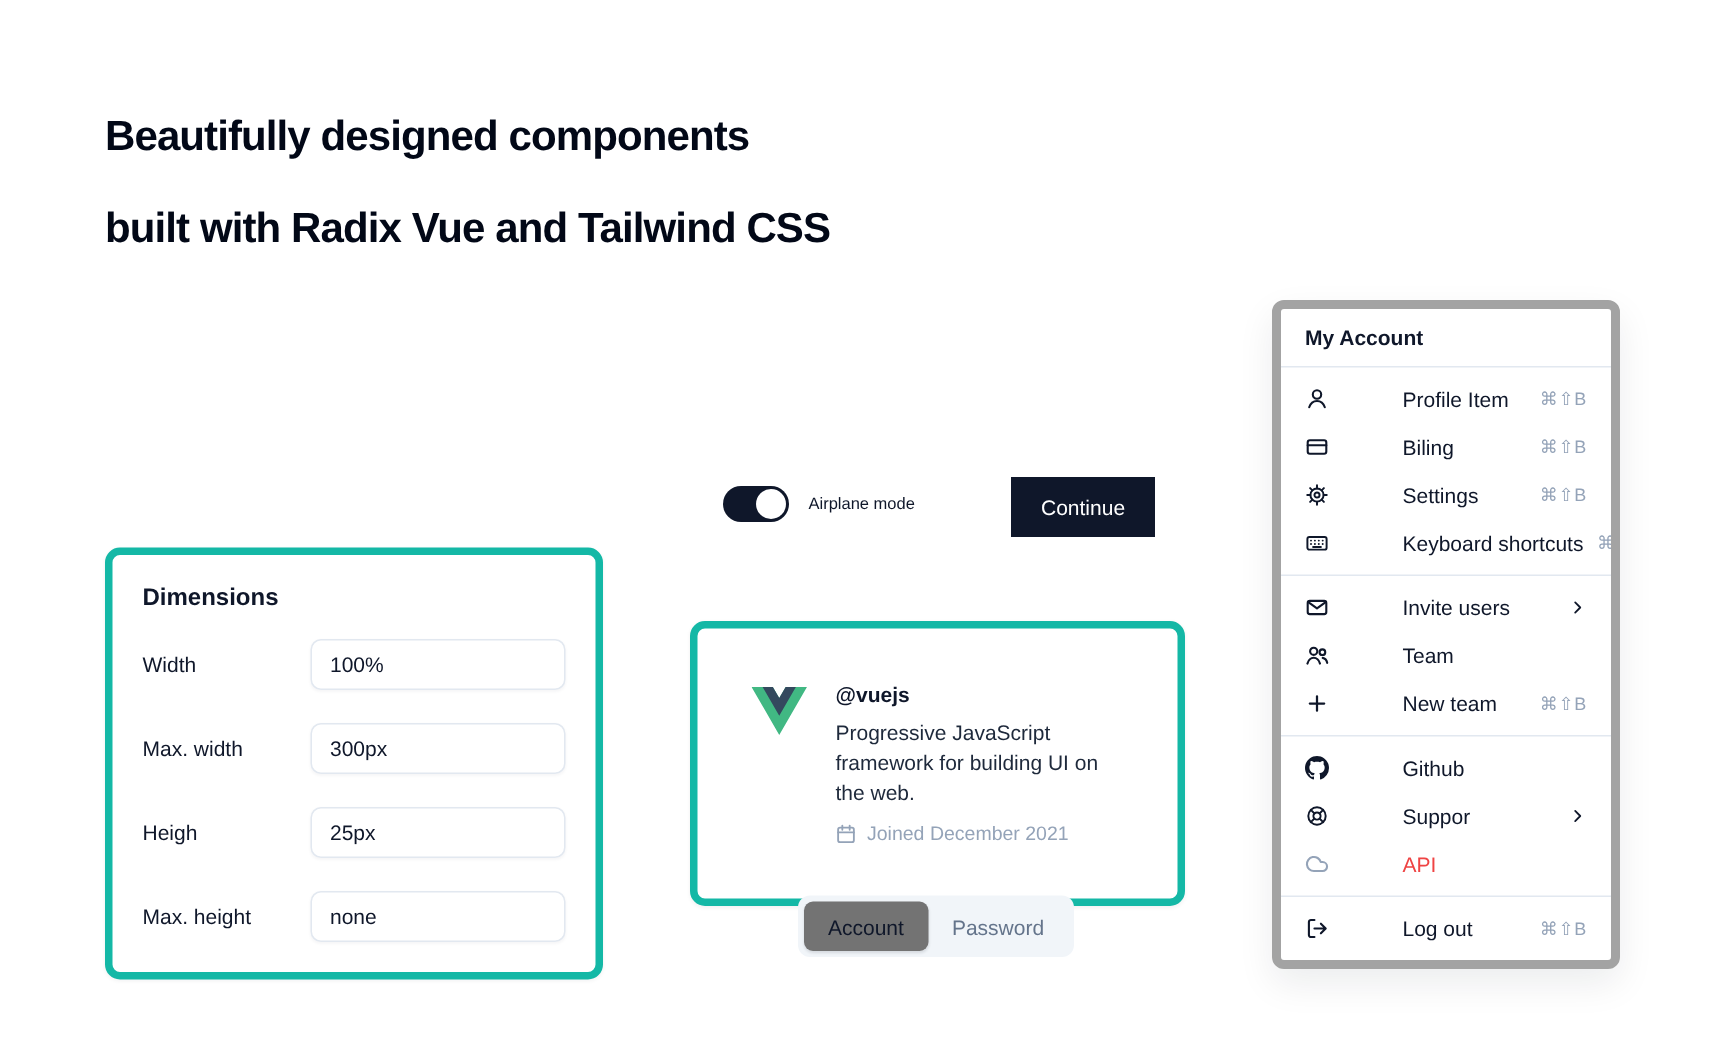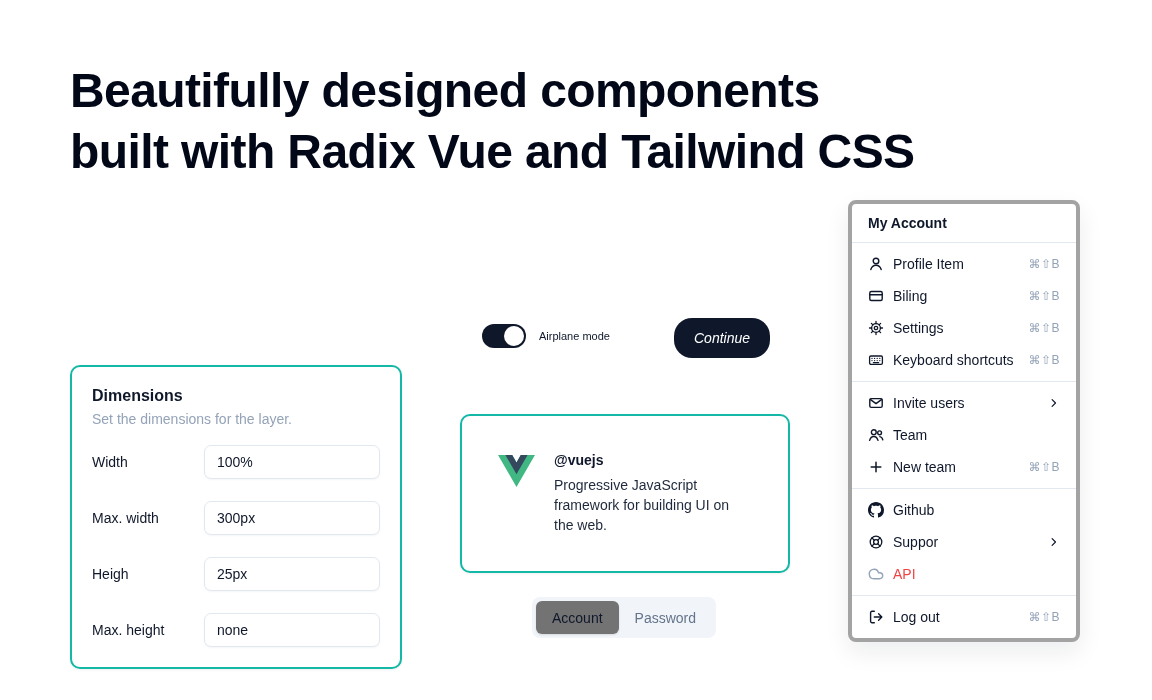--- a/index.html
+++ b/index.html
@@ -1,90 +1,89 @@
 <!DOCTYPE html>
 <html><head>
 <meta charset="utf-8">
 <style>
   * { margin:0; padding:0; box-sizing:border-box; }
   html,body { background:#fff; }
   body { font-family:"Liberation Sans", sans-serif; color:#0f172a; }
   .page { position:relative; width:1152px; height:700px; background:#fff; overflow:hidden; }
 
-  .hero { position:absolute; left:70px; top:60px; font-size:48px; line-height:61px;
+  .hero { position:absolute; left:70px; top:60px; font-size:28px; line-height:61px;
           font-weight:800; letter-spacing:-0.6px; color:#020817; }
 
   
   .radio-group { position:absolute; left:70px; top:249px; display:flex; flex-direction:column; gap:9px; }
   .radio-row { display:flex; align-items:center; gap:10px; font-size:14px; cursor:pointer; }
   .radio-dot { width:15px; height:15px; border-radius:50%; border:1px solid #cbd5e1; background:#fff; position:relative; flex:none; }
   .radio-row.checked .radio-dot { border-color:#0f172a; }
   .radio-row.checked .radio-dot::after { content:""; position:absolute; inset:2px; border-radius:50%; background:#0f172a; }
 
   
-  .card { position:absolute; background:#fff; border:2px solid #14b8a6; border-radius:10px;
+  .card { position:absolute; background:#fff; border:5px solid #14b8a6; border-radius:10px;
           box-shadow:0 1px 3px rgba(15,23,42,.06); }
   .dimensions { left:70px; top:365px; width:332px; padding:20px; }
   .card-title { font-size:16px; font-weight:700; }
   .card-sub { margin-top:6px; font-size:14px; color:#94a3b8; }
   .fields { margin-top:18px; display:grid; grid-template-columns:112px 1fr; row-gap:22px; align-items:center; }
   .f-label { font-size:14px; font-weight:500; }
   .f-input { height:34px; border:1px solid #e2e8f0; border-radius:7px; padding:0 12px; font-size:14px;
              font-family:inherit; color:#0f172a; width:100%; box-shadow:0 1px 2px rgba(15,23,42,.04); outline:none; }
 
   
   .switch-row { position:absolute; left:482px; top:324px; display:flex; align-items:center; gap:13px; }
   .switch { width:44px; height:24px; border-radius:12px; background:#0f172a; position:relative; cursor:pointer; flex:none; }
   .switch .knob { position:absolute; top:2px; left:22px; width:20px; height:20px; border-radius:50%; background:#fff; }
   .switch-label { font-size:11px; font-weight:500; }
   .continue-btn { position:absolute; left:674px; top:318px; height:40px; padding:0 20px; background:#0f172a;
-                  color:#fff; border:none; border-radius:18px; font-size:14px; font-weight:500; font-family:inherit; cursor:pointer;font-style:italic; }
+                  color:#fff; border:none; border-radius:0; font-size:14px; font-weight:500; font-family:inherit; cursor:pointer; }
 
   
   .vue-card { left:460px; top:414px; width:330px; padding:36px; display:flex; gap:19px; align-items:flex-start; }
   .vue-logo { width:37px; height:32px; flex:none; margin-top:3px; }
   .vue-handle { font-size:14px; font-weight:700; }
   .vue-desc { margin-top:7px; font-size:14px; line-height:20px; color:#1e293b; max-width:236px; }
   .vue-joined { margin-top:10px; display:flex; align-items:center; gap:7px; color:#94a3b8; font-size:13px; }
 
   
   .tabs { position:absolute; left:532px; top:597px; display:inline-flex; background:#f1f5f9; border-radius:8px; padding:4px; }
   .tab { height:33px; padding:0 16px; border-radius:6px; font-size:14px; font-weight:500; color:#64748b;
          display:flex; align-items:center; background:transparent; border:none; font-family:inherit; cursor:pointer; }
   .tab.active { background:#737373; color:#0f172a; box-shadow:0 1px 2px rgba(15,23,42,.12); }
 
   
-  .menu { position:absolute; left:848px; top:200px; width:232px; background:#fff; border:4px solid #a3a3a3;
+  .menu { position:absolute; left:848px; top:200px; width:232px; background:#fff; border:6px solid #a3a3a3;
           border-radius:8px; box-shadow:0 10px 24px rgba(15,23,42,.08); overflow:hidden; }
   .menu-header { padding:11px 16px; font-size:14px; font-weight:600; }
   .menu-sep { height:1px; background:#e2e8f0; }
   .menu-group { padding:5px 6px; }
   .menu-item { display:flex; align-items:center; gap:9px; padding:8px 10px; border-radius:5px; font-size:14px; cursor:pointer; }
   .menu-item svg.mi { flex:none; color:#0f172a; }
-  .mi-label { color:#0f172a; white-space:nowrap; }
+  .mi-label { color:#0f172a; white-space:nowrap;margin-left:40px; }
   .mi-shortcut { margin-left:auto; font-size:12px; color:#94a3b8; letter-spacing:.5px; white-space:nowrap; }
   .mi-chevron { margin-left:auto; color:#0f172a; flex:none; }
   .menu-item.disabled { cursor:default; }
   .menu-item.disabled .mi-label { color:#ef4444; }
   .menu-item.disabled svg.mi { color:#94a3b8; }
 </style>
 </head>
 <body>
 
 <div class="page">
 
   <h1 class="hero">
     <span>Beautifully designed components</span><br>
     <span>built with Radix Vue and Tailwind CSS</span>
   </h1>
 
 
   <div class="card dimensions">
     <div class="card-title">Dimensions</div>
-    <div class="card-sub">Set the dimensions for the layer.</div>
     <div class="fields">
       <label class="f-label">Width</label>
       <input class="f-input" value="100%" style="">
       <label class="f-label">Max. width</label>
       <input class="f-input" value="300px" style="">
       <label class="f-label">Heigh</label>
       <input class="f-input" value="25px" style="">
       <label class="f-label">Max. height</label>
       <input class="f-input" value="none" style="">
     </div>
@@ -100,20 +99,27 @@
   <button class="continue-btn">Continue</button>
 
   <div class="card vue-card">
     <svg class="vue-logo" viewBox="0 0 261.76 226.69">
       <path d="M161.096.001l-30.225 52.351L100.647.001H-.005l130.877 226.688L261.749.001z" fill="#41b883"></path>
       <path d="M161.096.001l-30.225 52.351L100.647.001H52.346l78.526 136.01L209.398.001z" fill="#34495e"></path>
     </svg>
     <div>
       <div class="vue-handle">@vuejs</div>
       <div class="vue-desc">Progressive JavaScript framework for building UI on the web.</div>
+      <div class="vue-joined">
+        <svg width="14" height="14" viewBox="0 0 16 16" fill="none" stroke="currentColor" stroke-width="1.4" stroke-linecap="round">
+          <rect x="2" y="3.2" width="12" height="11" rx="1.5"></rect>
+          <path d="M5.2 1.6v3.2M10.8 1.6v3.2M2 6.8h12"></path>
+        </svg>
+        <span>Joined December 2021</span>
+      </div>
     </div>
   </div>
 
   <div class="tabs">
     <button class="tab active">Account</button>
     <button class="tab">Password</button>
   </div>
 
   <div class="menu">
     <div class="menu-header">My Account</div>

